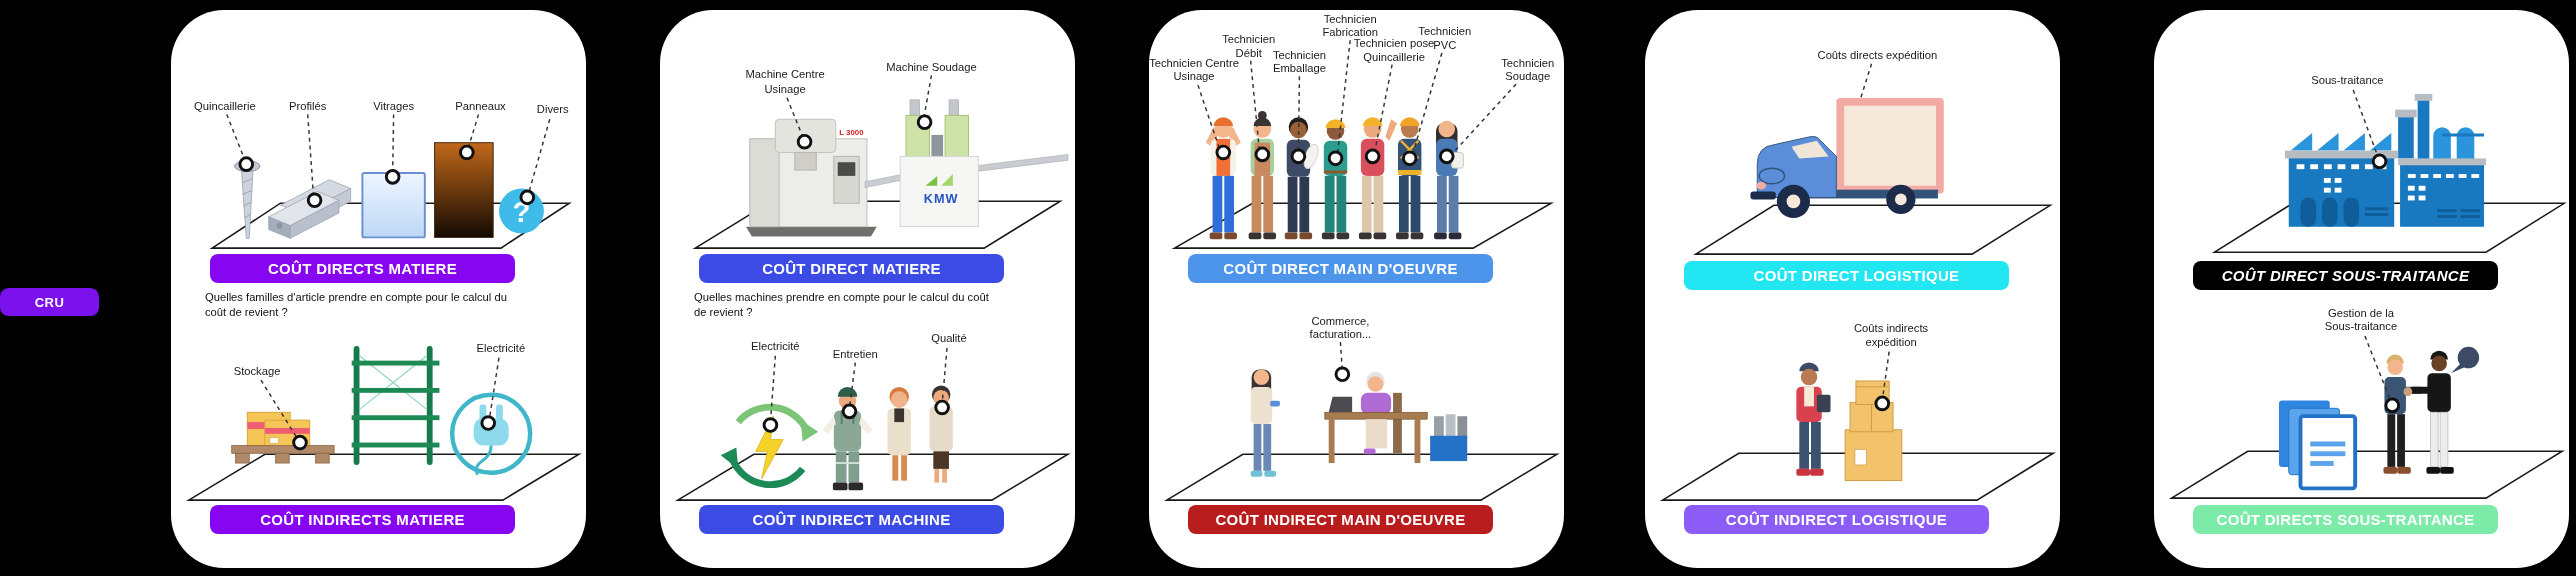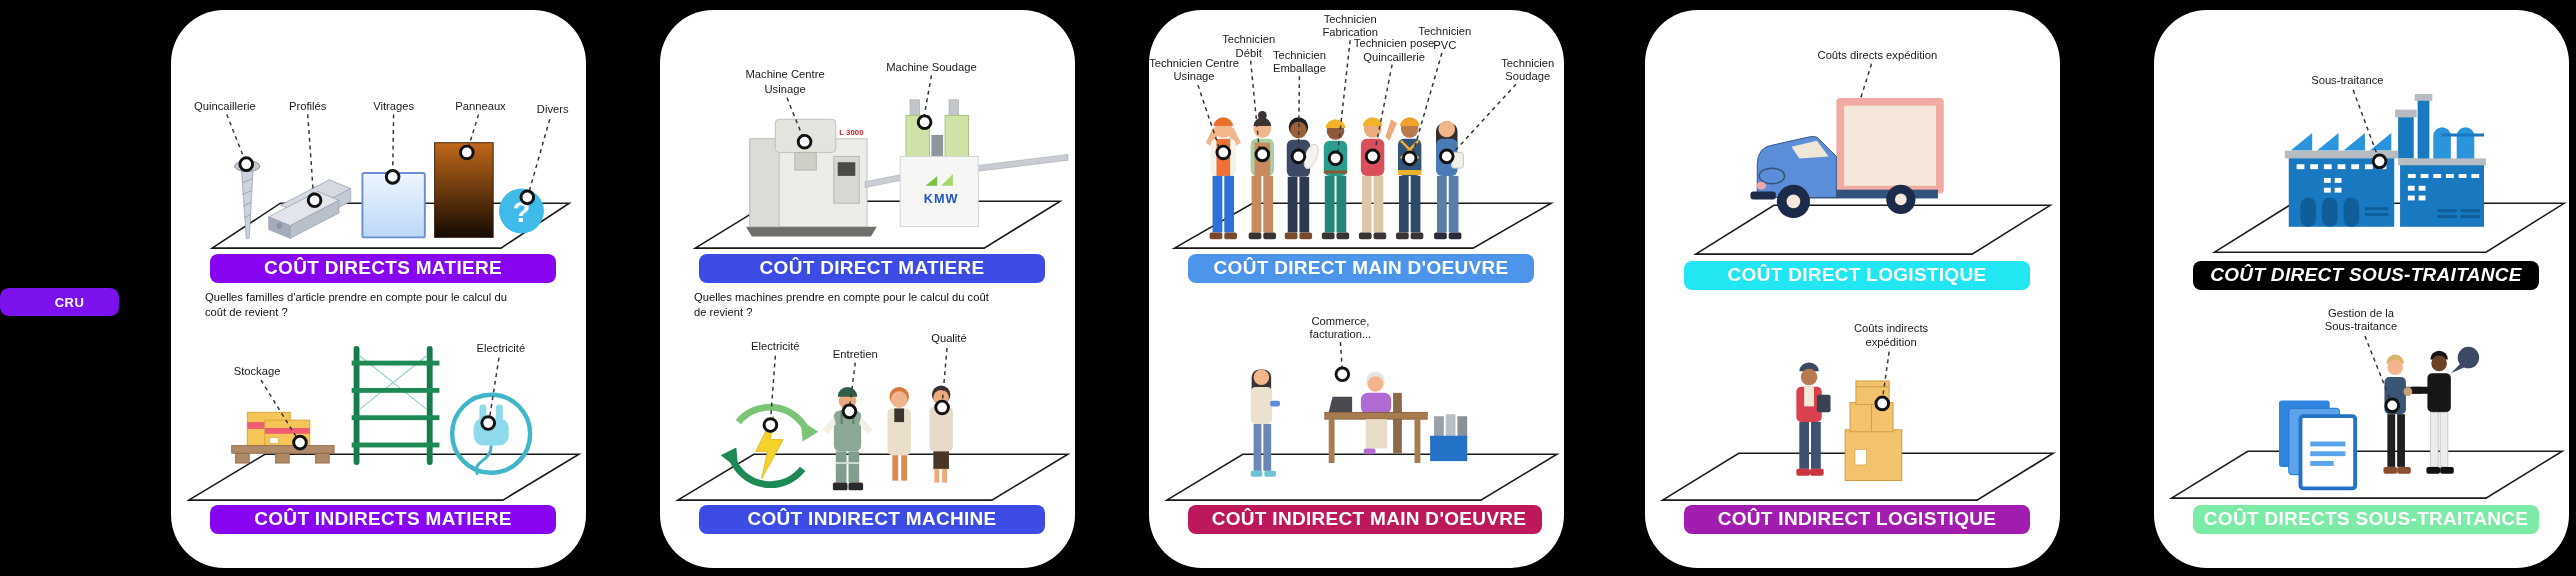--- a/index.html
+++ b/index.html
@@ -5,22 +5,22 @@
   html,body{margin:0;padding:0;background:#000;}
   body{width:2576px;height:576px;position:relative;overflow:hidden;
        font-family:"Liberation Sans",sans-serif;}
   .stage{position:absolute;inset:0;}
   .cru{position:absolute;left:0;top:288px;width:99px;height:28px;border-radius:8.8px;
        display:flex;align-items:center;justify-content:center;color:#fff;
        font-weight:bold;font-size:13px;letter-spacing:0.4px;}
   .card{position:absolute;top:9.8px;width:415px;height:558px;background:#fff;
         border-radius:53px;overflow:hidden;}
   #card1{left:171px}#card2{left:660px}#card3{left:1149px}#card4{left:1645px}#card5{left:2154px}
-  .banner{position:absolute;left:39px;width:346px;height:29px;border-radius:8px;
-        color:#fff;font-weight:bold;font-size:19px;letter-spacing:0.3px;
+  .banner{position:absolute;left:39px;width:305px;height:29px;border-radius:8px;
+        color:#fff;font-weight:bold;font-size:15px;letter-spacing:0.3px;
         display:flex;align-items:center;justify-content:center;white-space:nowrap;}
   .banner.direct{top:244px}
   .banner.indirect{top:495px}
   .noq .banner.direct{top:251px}
   .question{position:absolute;left:34px;top:280px;width:307px;text-align:left;
         font-size:11.2px;line-height:1.35;color:#111;}
   svg.scene{position:absolute;left:0;display:block;}
   svg.top{top:0;width:415px;height:242px}
   .noq svg.top{height:249px}
   svg.bottom{top:297px;width:415px;height:198px}
@@ -32,21 +32,21 @@
   .marker{fill:#fff;stroke:#111;stroke-width:3;}
   .qmark{font-size:30px;font-weight:bold;fill:#fff;text-anchor:middle;}
   .brand{font-size:13px;font-weight:bold;fill:#2456c4;text-anchor:middle;letter-spacing:1px;}
   .model{font-size:8px;font-weight:bold;fill:#cc2222;text-anchor:middle;}
 </style>
 </head>
 <body>
 
 <div class="stage">
 
-  <div class="cru" style="background: rgb(123, 18, 238); padding-left: 20px;">
+  <div class="cru" style="background: rgb(123, 18, 238);">
     <span>CRU</span>
   </div>
 
   <section class="card" id="card1">
     <svg class="scene top" viewBox="0 0 425 248">
       <defs>
         <linearGradient id="gGrad" x1="0" y1="0" x2="0" y2="1">
           <stop offset="0" stop-color="#eef5fe"></stop>
             <stop offset="1" stop-color="#bcd8f7"></stop>
         </linearGradient>
@@ -358,21 +358,21 @@
         <rect x="292" y="112" width="10" height="22" fill="#9aa0a8"></rect>
         <rect x="304" y="110" width="10" height="24" fill="#b9bfc6"></rect>
         <rect x="316" y="112" width="10" height="22" fill="#8a9098"></rect>
         <rect x="288" y="132" width="38" height="26" fill="#2472c8"></rect>
       </g>
       <line class="leader" x1="196" y1="36" x2="198" y2="66"></line>
       <circle class="marker" cx="198" cy="69" r="6.5"></circle>
       <text class="lbl" x="196" y="18">Commerce,</text>
       <text class="lbl" x="196" y="32">facturation...</text>
     </svg>
-    <div class="banner indirect" style="background: #be185d; padding-left: 8px;">COÛT INDIRECT MAIN D'OEUVRE</div>
+    <div class="banner indirect" style="background: #b91c1c;">COÛT INDIRECT MAIN D'OEUVRE</div>
   </section>
 
   <section class="card noq" id="card4">
     <svg class="scene top" viewBox="0 0 425 255">
       <polygon class="platform" points="52,250 132,200 415,200 335,250"></polygon>
       <g>
         <rect x="196" y="90" width="110" height="98" rx="4" fill="#f2aba3"></rect>
         <rect x="204" y="98" width="94" height="82" fill="#f5e8da"></rect>
         <rect x="150" y="184" width="150" height="9" fill="#33547a"></rect>
         <path d="M115,192 L115,158 Q115,140 132,138 L168,130 Q176,128 180,134 L196,150 L196,192 Z" fill="#5b8dd9" stroke="#33547a" stroke-width="1"></path>
@@ -381,21 +381,21 @@
         <ellipse cx="119" cy="180" rx="5" ry="4" fill="#f2aba3"></ellipse>
         <rect x="108" y="186" width="26" height="8" rx="3" fill="#1d2b4a"></rect>
         <circle cx="152" cy="196" r="17" fill="#1d2b4a"></circle>
           <circle cx="152" cy="196" r="7" fill="#f5e8da"></circle>
         <circle cx="262" cy="194" r="15" fill="#1d2b4a"></circle>
           <circle cx="262" cy="194" r="6" fill="#f5e8da"></circle>
       </g>
       <line class="leader" x1="232" y1="55" x2="221" y2="90"></line>
       <text class="lbl" x="238" y="50">Coûts directs expédition</text>
     </svg>
-    <div class="banner direct" style="background: rgb(34, 231, 242);">COÛT DIRECT LOGISTIQUE</div>
+    <div class="banner direct" style="background: rgb(34, 231, 242); padding-left: 20px;">COÛT DIRECT LOGISTIQUE</div>
     <svg class="scene bottom" viewBox="0 0 425 216">
       <polygon class="platform" points="18,210 96,162 418,162 340,210"></polygon>
       <g>
         <path d="M158,78 a10,9 0 0 1 20,0 Z" fill="#3c4a66"></path>
         <circle cx="168" cy="84" r="8.5" fill="#b97a50"></circle>
         <rect x="155" y="94" width="26" height="36" rx="5" fill="#d9414f"></rect>
         <rect x="163" y="94" width="10" height="20" fill="#f3ead8"></rect>
         <rect x="176" y="102" width="14" height="18" rx="2" fill="#3a4150"></rect>
         <rect x="158" y="130" width="10" height="48" fill="#3c5270"></rect>
         <rect x="170" y="130" width="10" height="48" fill="#3c5270"></rect>
@@ -408,21 +408,21 @@
         <rect x="210" y="110" width="44" height="30" fill="#f2c36b" stroke="#cf9c42"></rect>
         <line x1="232" y1="110" x2="232" y2="140" stroke="#cf9c42"></line>
         <rect x="216" y="88" width="34" height="24" fill="#f2c36b" stroke="#cf9c42"></rect>
         <line x1="216" y1="94" x2="250" y2="94" stroke="#cf9c42"></line>
       </g>
       <line class="leader" x1="250" y1="58" x2="243" y2="108"></line>
       <circle class="marker" cx="243" cy="111" r="6.5"></circle>
       <text class="lbl" x="252" y="38">Coûts indirects</text>
       <text class="lbl" x="252" y="52">expédition</text>
     </svg>
-    <div class="banner indirect" style="background: #a21caf;">COÛT INDIRECT LOGISTIQUE</div>
+    <div class="banner indirect" style="background: #8b5cf6;">COÛT INDIRECT LOGISTIQUE</div>
   </section>
 
   <section class="card noq" id="card5">
     <svg class="scene top" viewBox="0 0 425 255">
       <polygon class="platform" points="62,248 142,198 420,198 340,248"></polygon>
       <g>
         <path d="M140,144 L162,126 L162,144 Z" fill="#2a94dd"></path>
         <path d="M167,144 L189,126 L189,144 Z" fill="#2a94dd"></path>
         <path d="M194,144 L216,126 L216,144 Z" fill="#2a94dd"></path>
         <path d="M221,144 L243,126 L243,144 Z" fill="#2a94dd"></path>

